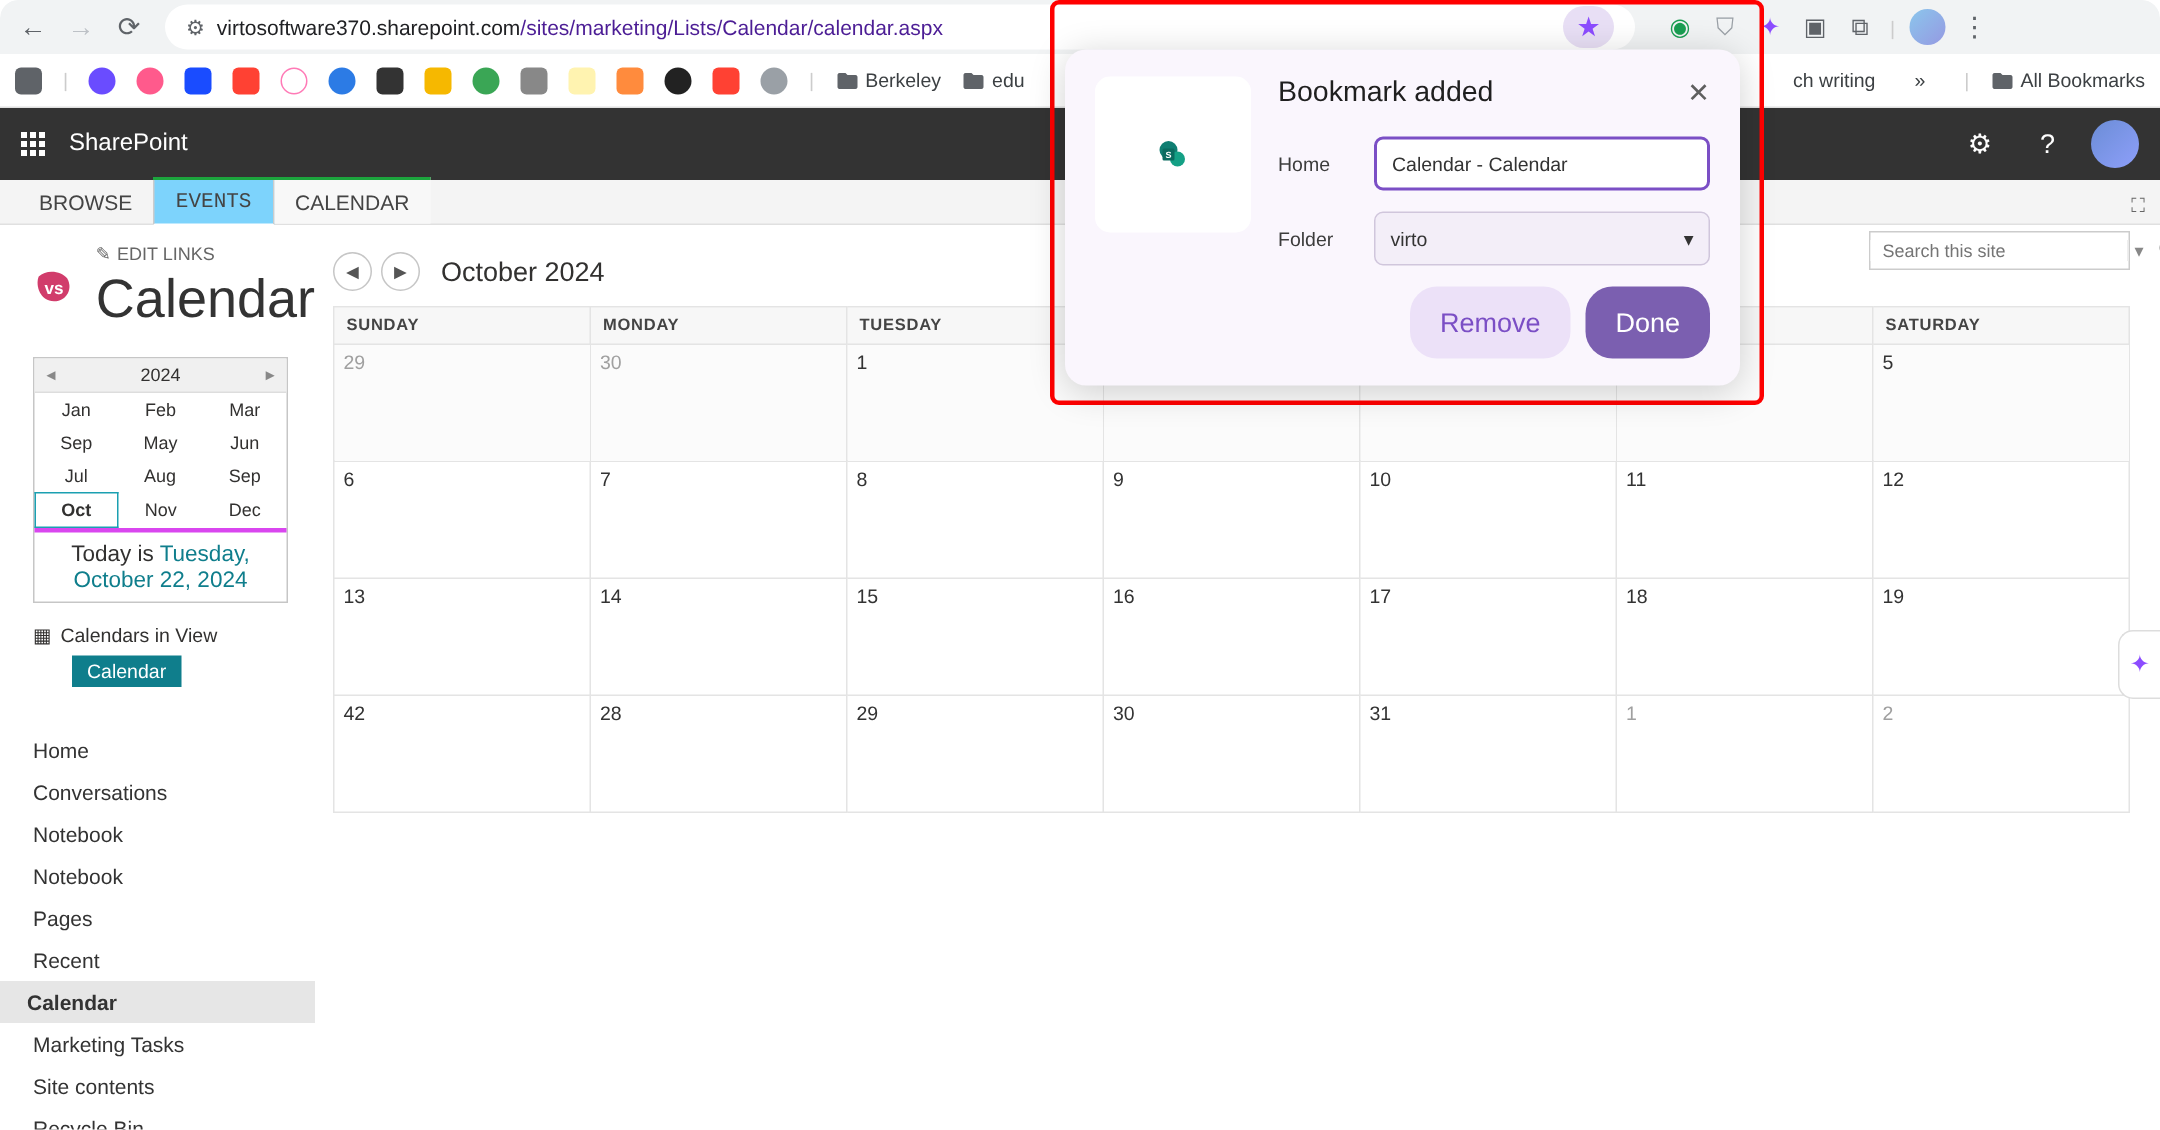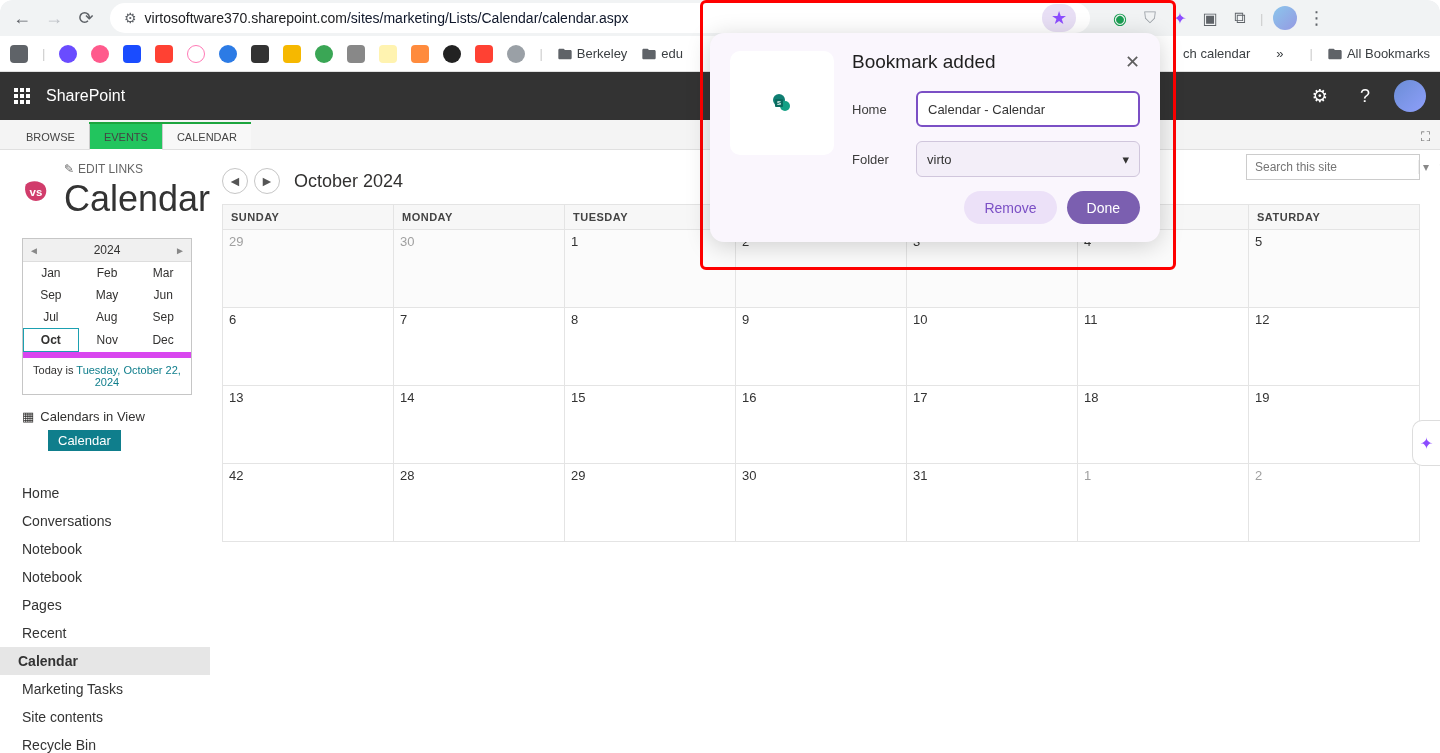--- a/index.html
+++ b/index.html
@@ -32,21 +32,21 @@
   border-radius: 14px; color: #5f6368; font-size: 18px;
 }
 .nav-btn.disabled { color: #bdc1c6; }
 .addr-box {
   flex: 1; height: 30px; background: #fff;
   border-radius: 15px; display: flex; align-items: center;
   padding: 0 14px; font-size: 14px; color: #5f6368; margin: 0 6px;
   max-width: 980px;
 }
 .addr-host { color: #202124; }
-.addr-path { color: #0f172a; }
+.addr-path { color: #4c1d95; }
 .star-wrap {
   width: 34px; height: 28px; border-radius: 14px;
   background: #e8dff5; display:flex; align-items:center; justify-content:center;
   margin-left:auto;
 }
 .star-icon { color: #8c4cff; font-size: 18px; }
 .chrome-right { display: flex; align-items: center; gap: 10px; padding-left: 10px; }
 .chrome-right .ic { width: 20px; height:20px; display:flex; align-items:center; justify-content:center; font-size:16px; color:#5f6368; }
 .avatar-img {
   width: 24px; height: 24px; border-radius: 50%;
@@ -76,25 +76,25 @@
 .sp-header .spacer { flex:1; }
 .sp-header .hdr-ic { font-size: 18px; color:#fff; padding:0 8px; }
 .sp-avatar { width:32px; height:32px; border-radius:50%; background:linear-gradient(135deg,#6b8dd6,#8e9ffa); }
 
 
 .ribbon {
   height: 30px; background:#f4f4f4; border-bottom:1px solid #e0e0e0;
   display:flex; align-items:flex-end; padding-left:12px; gap:0;
 }
 .ribbon-tab {
-  padding: 7px 14px 6px; font-size: 11px; color:#444; text-transform:uppercase;
+  padding: 7px 14px 6px; font-size: 14px; color:#444; text-transform:uppercase;
 }
 .ribbon-tab.active {
-  background:#22c55e; border:1px solid #ccc; border-bottom:1px solid #fff;
-  border-top:2px solid #1ca53d; margin-bottom:-1px;
+  background:#7dd3fc; border:1px solid #ccc; border-bottom:1px solid #fff;
+  border-top:2px solid #1ca53d; margin-bottom:-1px;font-family:Liberation Mono, monospace;
 }
 .ribbon-group { display:flex; border-top:2px solid #1ca53d; background:#f8f8f8; }
 .ribbon-group .ribbon-tab { border-top:none; }
 .fullscreen-ic { margin-left:auto; padding:4px 10px; color:#666; }
 
 
 .content { display:flex; height: calc(753px - 36px - 36px - 48px - 30px); }
 .sidebar { width: 210px; padding: 12px 0 0 22px; }
 .main { flex:1; padding: 12px 20px 16px 6px; position:relative; }
 
@@ -107,21 +107,21 @@
 .page-title { font-size: 36px; font-weight:300; color:#333; margin-top:2px; }
 
 
 .mini-cal { width:170px; border:1px solid #c6c6c6; margin-top:18px; font-size:12px; }
 .mini-cal-head { background:#f0f0f0; display:flex; align-items:center; justify-content:space-between; padding:4px 6px; border-bottom:1px solid #ddd; }
 .mini-cal-head .y { flex:1; text-align:center; }
 .mini-cal-head .arr { color:#888; font-size:10px; }
 .mini-cal table { width:100%; border-collapse:collapse; }
 .mini-cal td { text-align:center; padding:4px 2px; cursor:pointer; }
 .mini-cal td.current { border:1px solid #1ba0b1; font-weight:600;margin-left:16px; }
-.mini-cal-foot { padding:6px 4px; border-top:6px solid #d946ef; text-align:center; font-size:11px; }
+.mini-cal-foot { padding:6px 4px; border-top:3px solid #d946ef; text-align:center; font-size:15px; }
 .mini-cal-foot a { color:#0f7e8c; }
 
 .cal-in-view { margin-top:14px; font-size:13px; }
 .cal-in-view .lbl { display:flex; align-items:center; gap:6px; }
 .cal-badge { background:#0f7e8c; color:#fff; padding:3px 10px; margin-top:6px; display:inline-block; margin-left:26px; font-size:13px; }
 
 .nav-links { margin-top:28px; }
 .nav-links a { display:block; padding:6px 0; color:#333; font-size:14px; text-decoration:none; }
 .nav-links a.active { background:#e6e6e6; font-weight:600; padding-left:18px; margin-left:-22px; padding-right:10px; }
 
@@ -177,22 +177,22 @@
   flex:1; height:36px; border:2px solid #7b4fc5; border-radius:6px;
   background:#fff; padding:0 10px; font-size:13px; color:#333; outline:none;
 }
 .bm-select {
   flex:1; height:36px; border:1px solid #d0c6dc; border-radius:6px;
   background:#f3eef8; padding:0 10px; font-size:13px; color:#333;
   display:flex; align-items:center; justify-content:space-between;
 }
 .bm-actions { display:flex; justify-content:flex-end; gap:10px; margin-top:6px; }
 .bm-btn {
-  height:33px; padding:0 20px; border-radius:18px; border:none;
-  font-size:14px; cursor:pointer;
+  height:48px; padding:0 20px; border-radius:18px; border:none;
+  font-size:18px; cursor:pointer;
 }
 .bm-btn.remove { background:#ece1f8; color:#7b4fc5; font-weight:500; }
 .bm-btn.done { background:#7b5fb0; color:#fff; font-weight:500; }
 
 
 .ai-sparkle {
   position:absolute; right:0; top:420px; width:28px; height:46px;
   background:#fff; border:1px solid #ddd; border-right:none;
   border-radius: 10px 0 0 10px; display:flex; align-items:center; justify-content:center;
   color:#8c4cff; font-size:16px;
@@ -253,21 +253,21 @@
       <span>Berkeley</span>
     </span>
   <span class="bm-folder">
       <svg viewBox="0 0 24 24">
         <path d="M10 4H4c-1.1 0-2 .9-2 2v12c0 1.1.9 2 2 2h16c1.1 0 2-.9 2-2V8c0-1.1-.9-2-2-2h-8l-2-2z"></path>
       </svg>
       <span>edu</span>
     </span>
   <span class="bm-folder" style="opacity:0;">hidden</span>
   <div class="bm-spacer"></div>
-  <span>ch calendar</span>
+  <span>ch writing</span>
   <span style="padding:0 12px;">»</span>
   <span class="sep">|</span>
   <span class="bm-folder">
       <svg viewBox="0 0 24 24">
         <path d="M10 4H4c-1.1 0-2 .9-2 2v12c0 1.1.9 2 2 2h16c1.1 0 2-.9 2-2V8c0-1.1-.9-2-2-2h-8l-2-2z"></path>
       </svg>
       <span>All Bookmarks</span>
     </span>
 </div>
 

